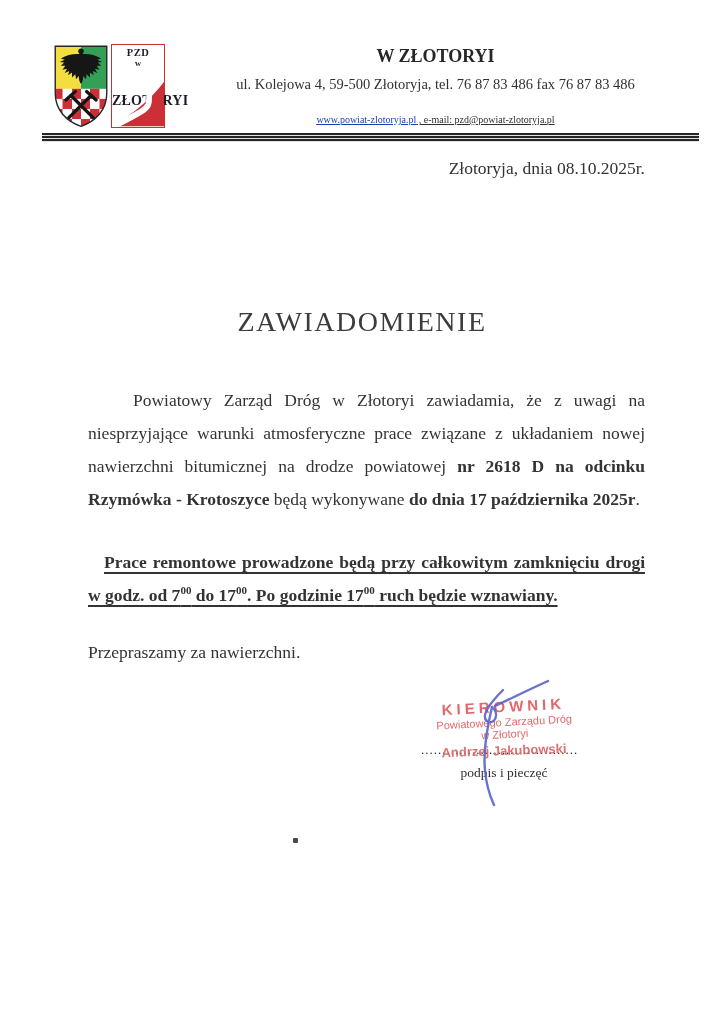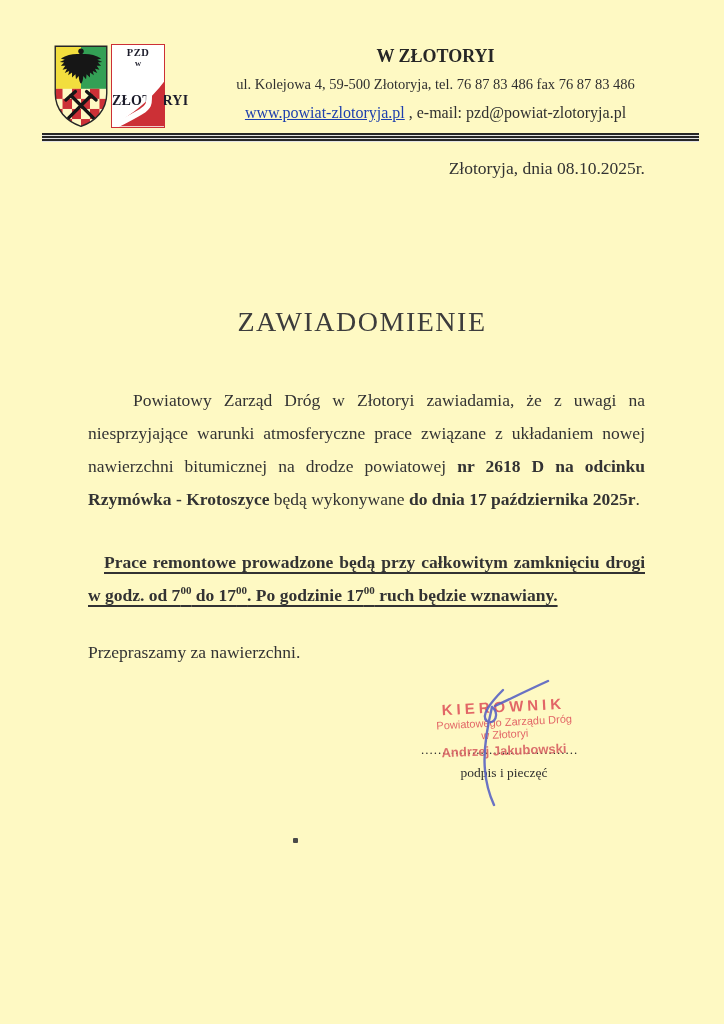--- a/index.html
+++ b/index.html
@@ -1,40 +1,40 @@
 <!DOCTYPE html>
 <html lang="pl"><head>
 <meta charset="utf-8">
 <style>
   html,body{margin:0;padding:0;background:#9a9a9a;}
   .page{
     position:relative;
     width:724px;height:1024px;
     margin:0 auto;
-    background:#fef9c3;
+    background:#ffffff;
     overflow:hidden;
     font-family:"Liberation Serif","DejaVu Serif",serif;
     color:#2f2f2f;
   }
   
   .crest{position:absolute;left:53px;top:44px;width:56px;height:84px;}
   .pzd-box{
     position:absolute;left:111px;top:44px;width:54px;height:84px;
     border:1.5px solid #cc3036;background:#fff;box-sizing:border-box;
   }
   .pzd-text{position:absolute;top:2px;left:0;right:0;text-align:center;line-height:1.15;color:#1b1b2a;}
   .pzd-l1{font-size:10.5px;font-weight:bold;letter-spacing:.5px;}
   .pzd-l2{font-size:8.5px;font-weight:bold;}
   .pzd-l3{font-size:14px;font-weight:bold;letter-spacing:.2px;margin-top:24px;}
   .pzd-swoosh{position:absolute;left:0;bottom:0;width:100%;height:46px;}
   .head-text{position:absolute;left:175px;right:28px;top:42px;text-align:center;}
   .org1{font-size:21px;font-weight:bold;letter-spacing:.5px;color:#262626;}
   .org2{font-size:18px;font-weight:bold;margin-top:4px;color:#262626;}
   .addr{font-size:14.5px;margin-top:9px;color:#303030;}
-  .webline{font-size:16px;margin-top:11px;color:#303030;}
+  .webline{font-size:10px;margin-top:21px;color:#303030;text-decoration:underline;}
   .weblink{color:#1d3fae;text-decoration:underline;cursor:pointer;}
   .divider{
     position:absolute;left:42px;right:25px;top:133px;height:9px;
     background:repeating-linear-gradient(to bottom,#262626 0 1.6px,#e3e3e3 1.6px 3px);
   }
   
   .dateline{position:absolute;top:158px;right:79px;font-size:17.5px;color:#333;}
   
   .doc-title{
     position:absolute;top:306px;left:0;right:0;text-align:center;

